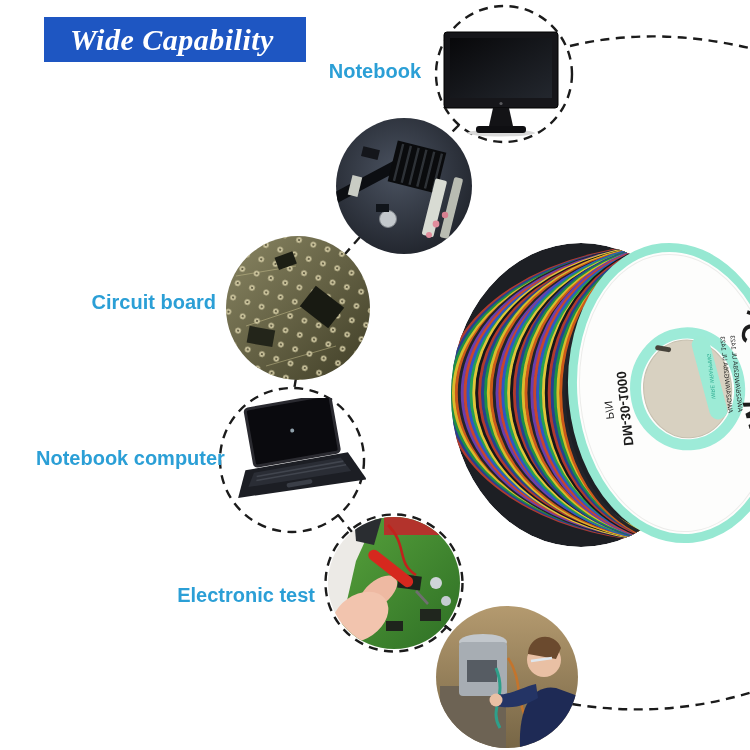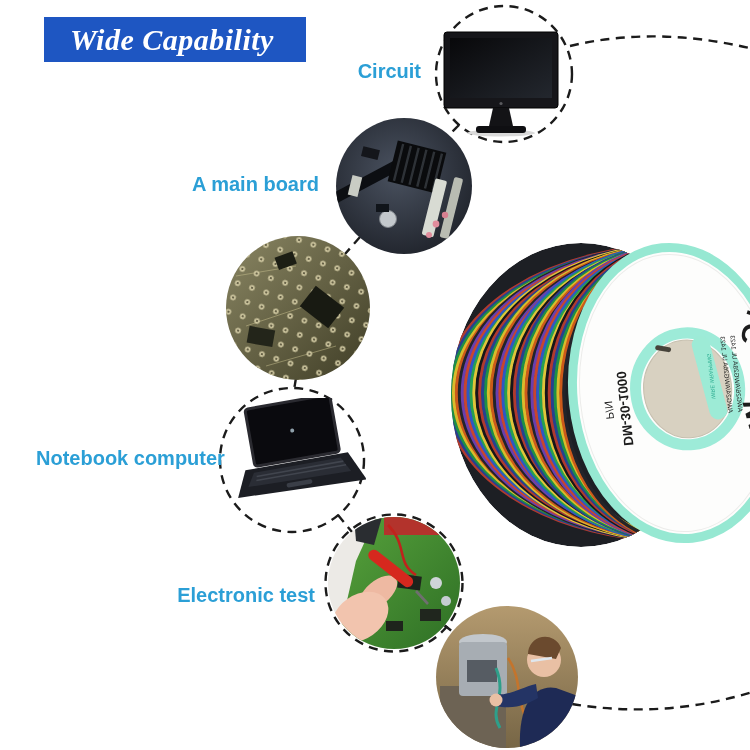--- a/index.html
+++ b/index.html
@@ -35,22 +35,22 @@
     <path d="M 408 625 L 417 632"></path>
     <path d="M 534 46 Q 634 22 750 58"></path>
     <path d="M 536 704 Q 646 722 750 680"></path>
   </g>
 </svg>
 
 <div class="banner">
   <span>Wide Capability</span>
 </div>
 
-<div class="app-label" style="left:230px;top:60px;width:155px;">Circuit</div>
-<div class="app-label" style="left:120px;top:173px;width:163px;">A main board</div>
+<div class="app-label" style="left:230px;top:60px;width:155px;">Notebook</div>
+<div class="app-label" style="left:30px;top:291px;width:150px;">Circuit board</div>
 <div class="app-label" style="left:0px;top:447px;width:178px;">Notebook computer</div>
 <div class="app-label" style="left:104px;top:584px;width:175px;">Electronic test</div>
 
 <div style="position:absolute;left:402px;top:30px;">
   <svg width="132" height="108" viewBox="0 0 132 108">
     <defs>
       <linearGradient id="scrGrad" x1="0" y1="0" x2="1" y2="1">
         <stop offset="0" stop-color="#08080a"></stop>
             <stop offset="1" stop-color="#23272e"></stop>
       </linearGradient>

